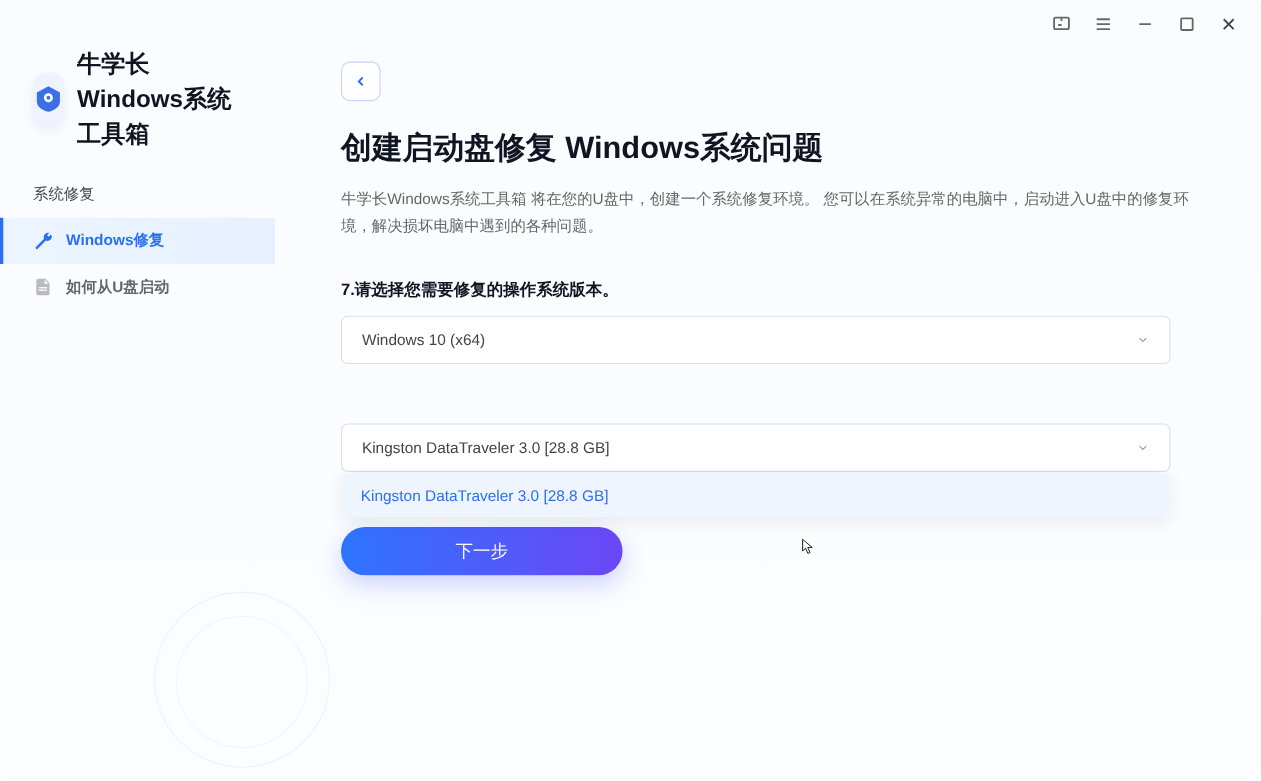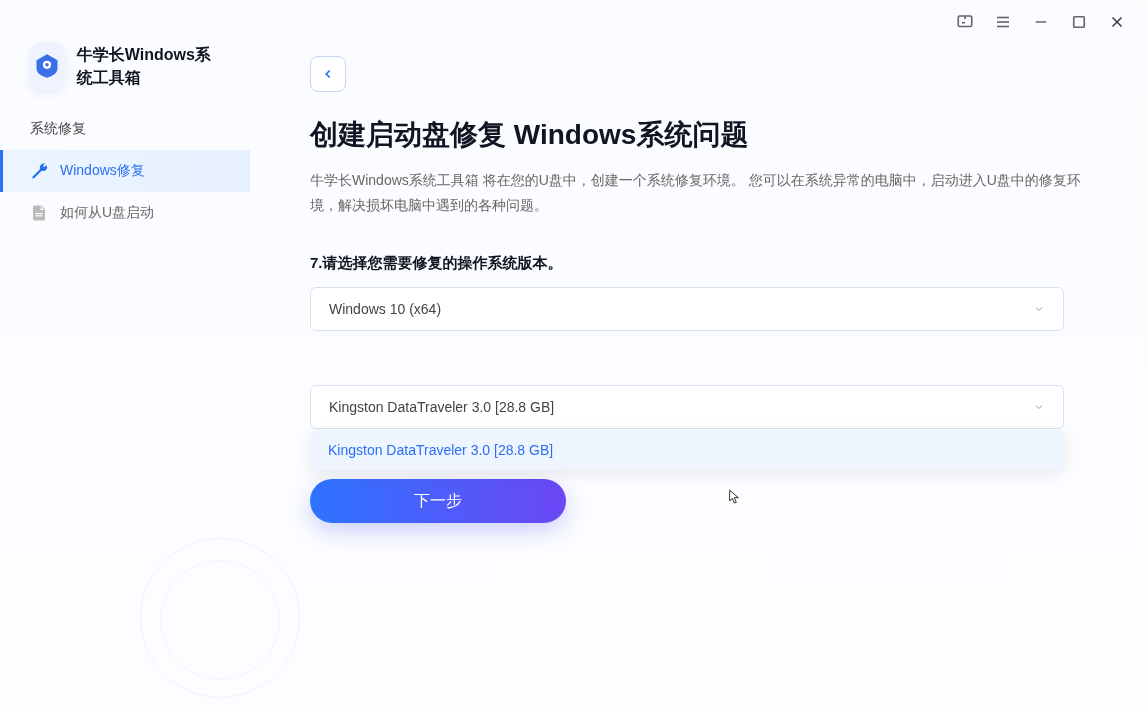--- a/index.html
+++ b/index.html
@@ -63,21 +63,21 @@
       height: 48px;
       border-radius: 12px;
       background: #eef3ff;
       display: flex;
       align-items: center;
       justify-content: center;
       box-shadow: 0 4px 10px rgba(60,100,220,0.1);
     }
     .logo-icon svg { width: 28px; height: 28px; }
     .app-title {
-      font-size: 16px;
+      font-size: 22px;
       font-weight: 700;
       color: #101522;
       line-height: 1.45;
       max-width: 150px;
     }
 
     .section-label {
       font-size: 14px;
       color: #444;
       padding: 0 30px 12px 30px;
@@ -85,20 +85,21 @@
 
     .nav { display: flex; flex-direction: column; }
     .nav-item {
       display: flex;
       align-items: center;
       gap: 12px;
       padding: 12px 30px;
       font-size: 14px;
       color: #666;
       cursor: pointer;
+      font-weight: bold;
     }
     .nav-item.active {
       background: linear-gradient(90deg, #ecf5ff 0%, #e6f0ff 100%);
       color: #2a70f0;
       position: relative;
     }
     .nav-item.active::before {
       content: '';
       position: absolute;
       left: 0;

